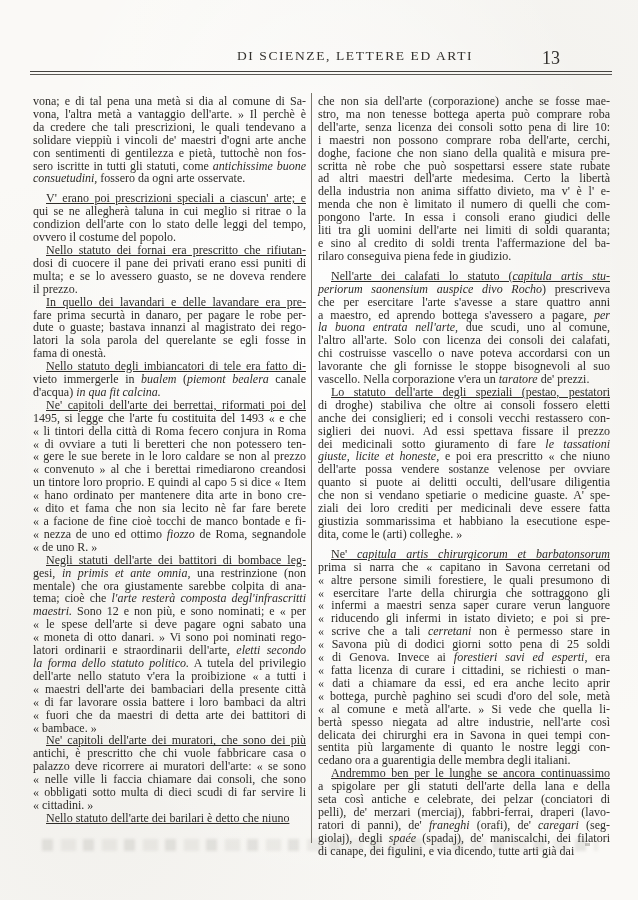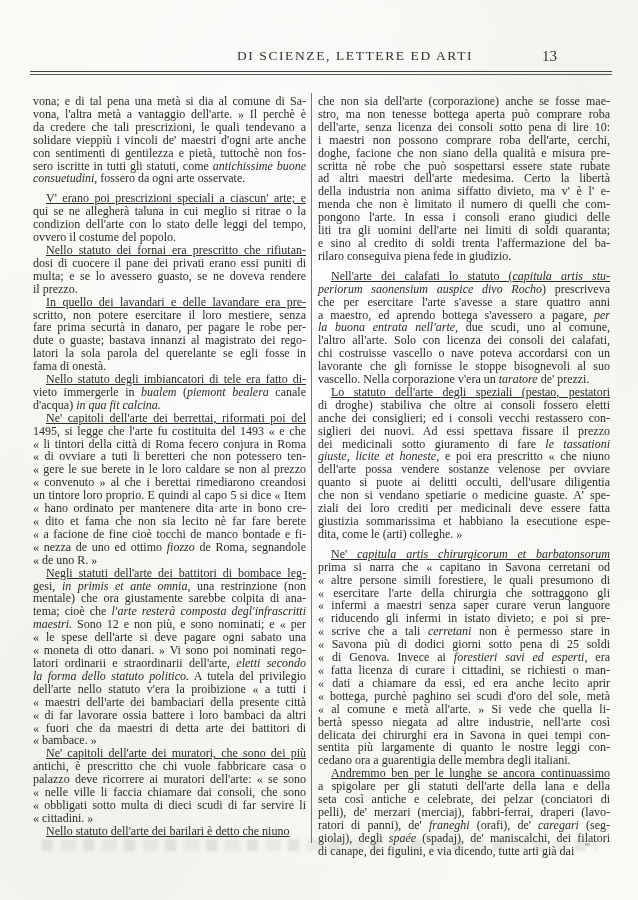--- a/index.html
+++ b/index.html
@@ -17,21 +17,21 @@
       #faf9f6;
     color:#2d2b28;
   }
   .running-title{
     position:absolute;top:48px;left:0;width:638px;
     text-align:center;font-size:13.5px;letter-spacing:1.6px;
     color:#33312d;white-space:nowrap;margin-left:36px;
   }
   .page-number{
     position:absolute;top:48px;left:542px;width:40px;
-    font-size:15px;color:#33312d;
+    font-size:18px;color:#33312d;
   }
   .rule{position:absolute;left:30px;width:582px;height:0;border-top:1px solid #45433f;}
   .rule.r1{top:71px;}
   .rule.r2{top:74px;border-top-color:#5b5954;}
   .divider{
     position:absolute;left:311px;top:93px;width:1px;height:750px;
     background:#787469;
   }
   .col{
     position:absolute;top:95px;
@@ -88,21 +88,20 @@
         <div class="line last">ovvero il costume del popolo.</div>
       </div>
       <div class="para">
         <div class="line first">Nello statuto dei fornai era prescritto che rifiutan-</div>
         <div class="line">dosi di cuocere il pane dei privati erano essi puniti di</div>
         <div class="line">multa; e se lo avessero guasto, se ne doveva rendere</div>
         <div class="line last">il prezzo.</div>
       </div>
       <div class="para">
         <div class="line first">In quello dei lavandari e delle lavandare era pre-</div>
-        <div class="line">scritto, non potere esercitare il loro mestiere, senza</div>
         <div class="line">fare prima securtà in danaro, per pagare le robe per-</div>
         <div class="line">dute o guaste; bastava innanzi al magistrato dei rego-</div>
         <div class="line">latori la sola parola del querelante se egli fosse in</div>
         <div class="line last">fama di onestà.</div>
       </div>
       <div class="para">
         <div class="line first">Nello statuto degli imbiancatori di tele era fatto di-</div>
         <div class="line">vieto immergerle in <i>bualem</i> (<i>piemont bealera</i> canale</div>
         <div class="line last">d'acqua) <i>in qua fit calcina.</i></div>
       </div>

